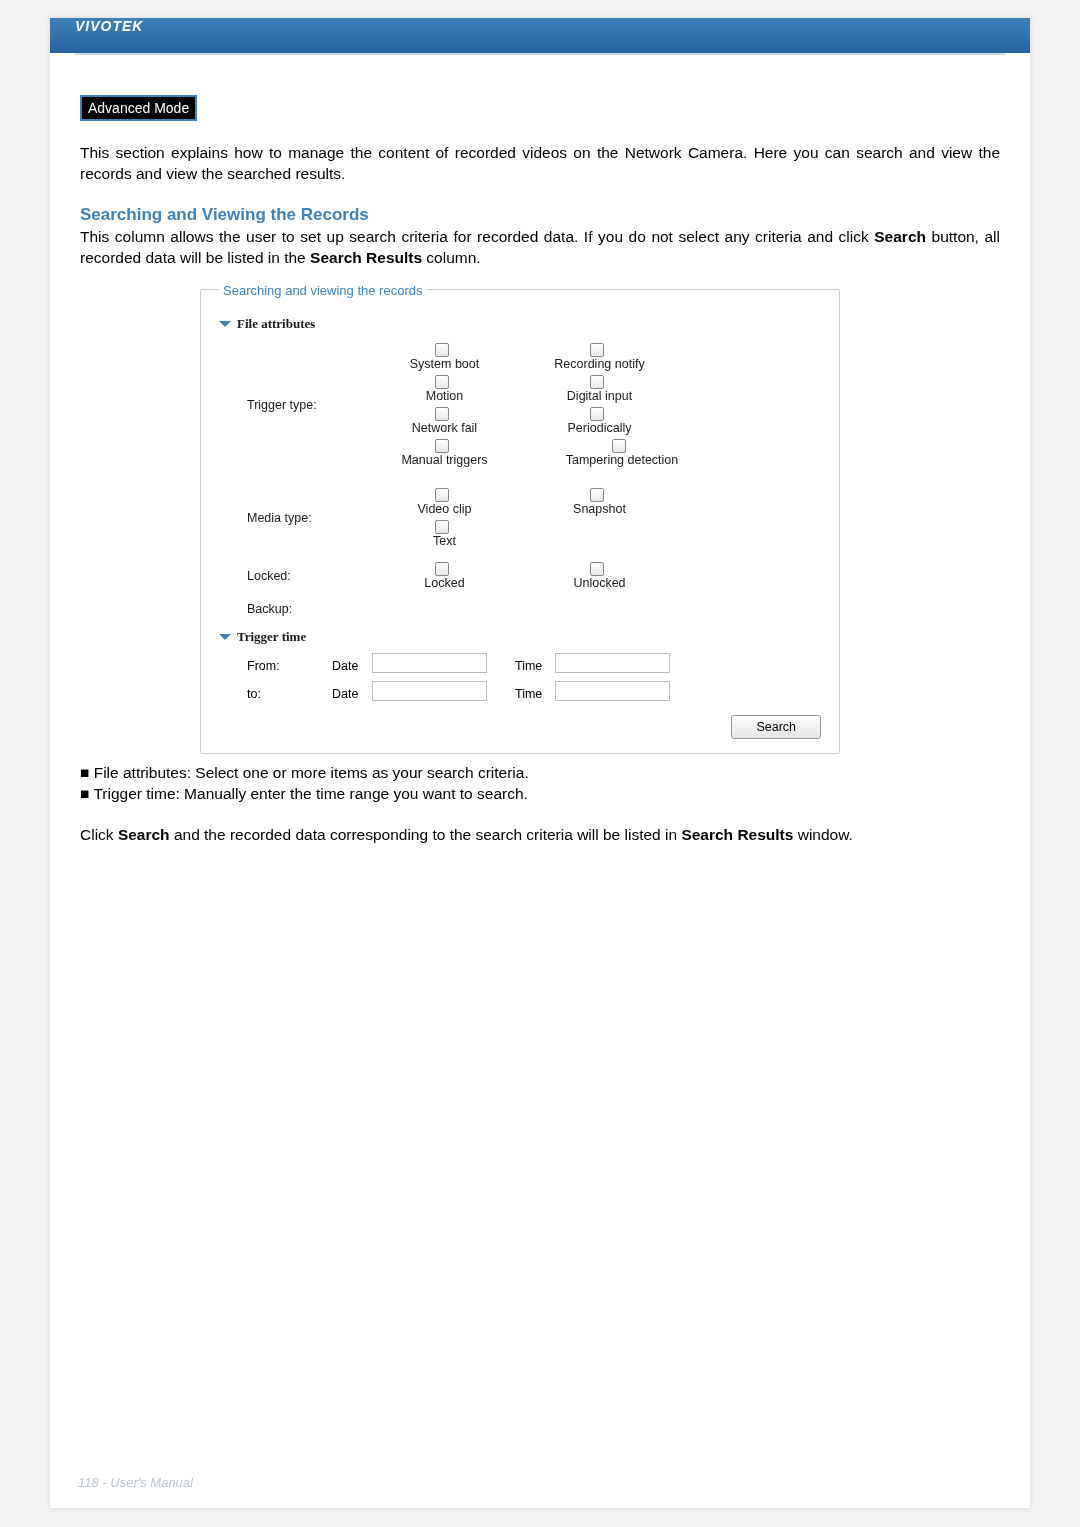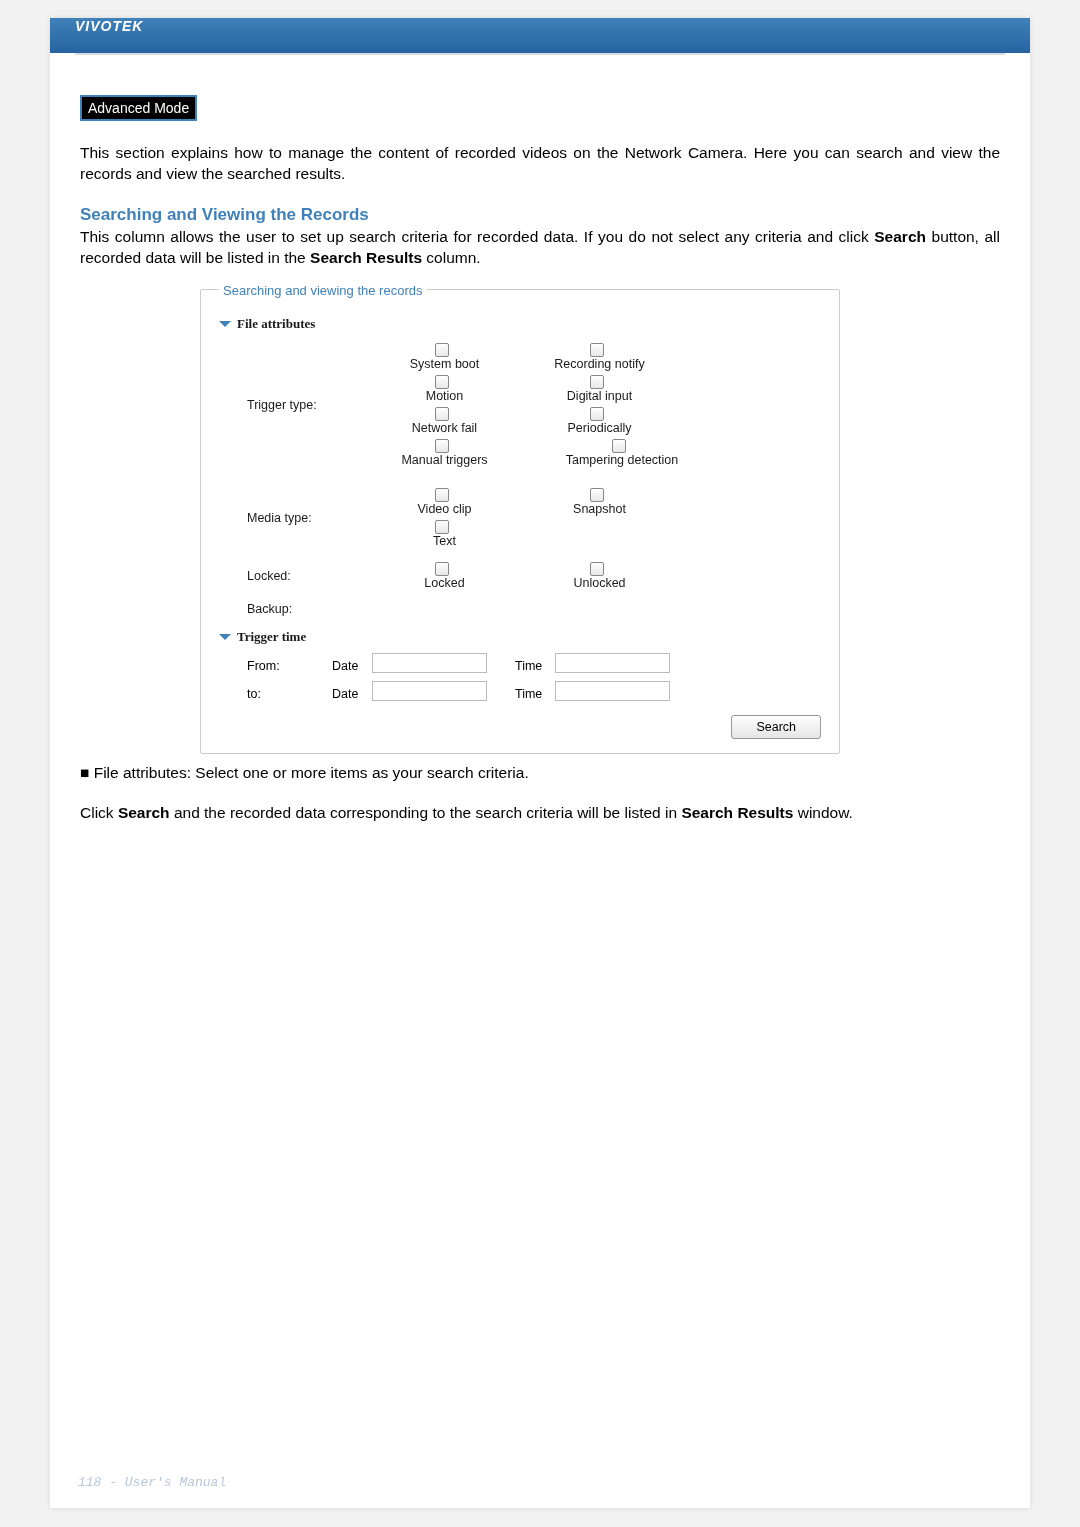--- a/index.html
+++ b/index.html
@@ -182,21 +182,20 @@
     margin-bottom: 20px;
     line-height: 1.4;
   }
   .footer {
     position: absolute;
     bottom: 18px;
     left: 28px;
     color: #b8c8d8;
     font-style: italic;
     font-size: 13px;
-    font-family: Liberation Mono, monospace;
   }
 </style>
 </head>
 <body>
 
 <div class="page">
   <div class="header-bar">
     <span>VIVOTEK</span>
   </div>
   <div class="under-line"></div>
@@ -320,20 +319,21 @@
 
 
         <div class="btn-row">
           <div class="btn">Search</div>
         </div>
       </div>
     </div>
 
     <div class="bullets">
       <div>■ File attributes: Select one or more items as your search criteria.</div>
+      <div>■ Trigger time: Manually enter the time range you want to search.</div>
     </div>
 
     <div class="body-text">
       <span>Click </span><b>Search</b><span> and the recorded data corresponding to the search criteria will be listed in </span><b>Search Results</b><span> window.</span>
     </div>
 
   </div>
 
   <div class="footer">118 - User's Manual</div>
 </div>

